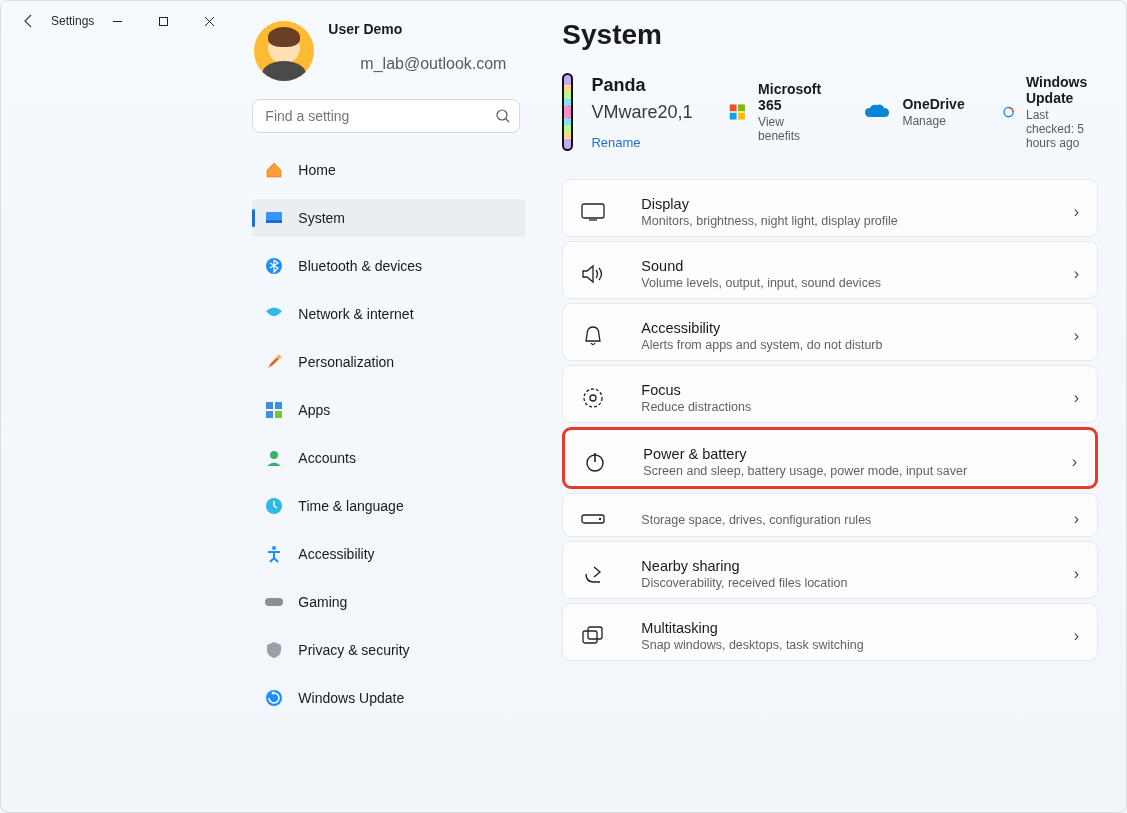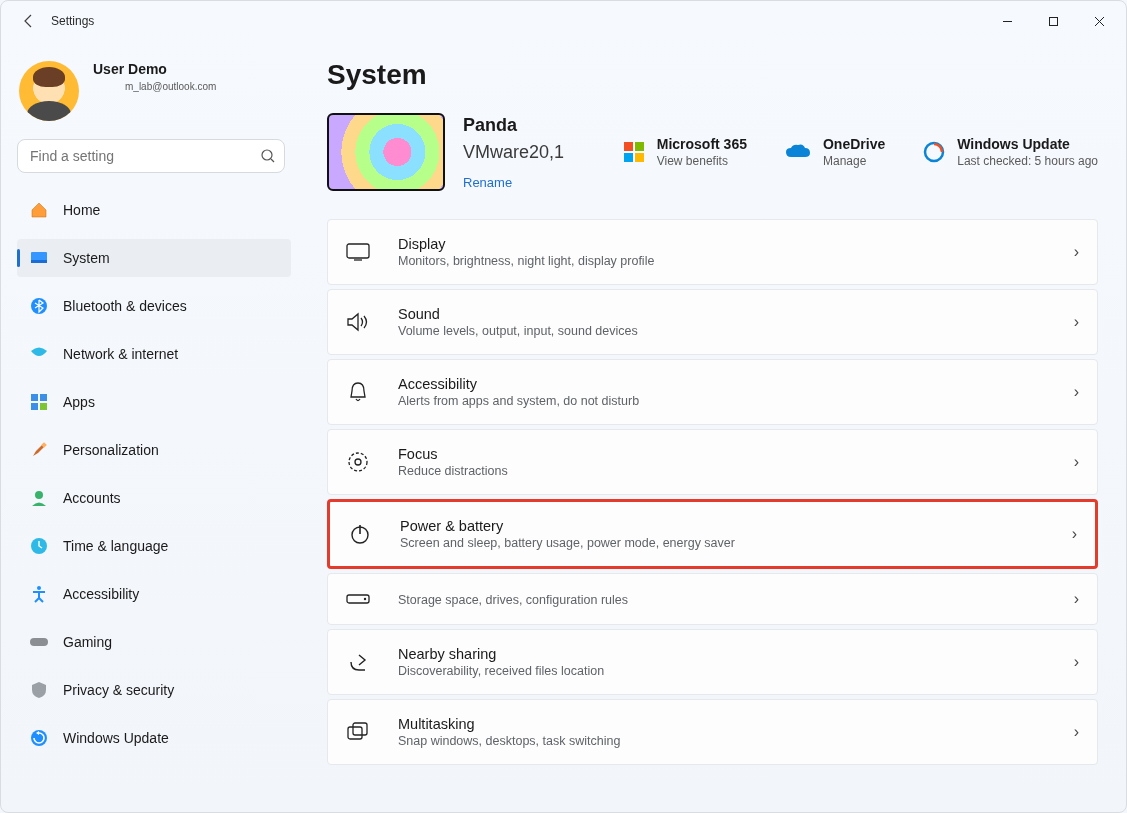--- a/index.html
+++ b/index.html
@@ -14,21 +14,21 @@
     overflow: hidden;
   }
   .window {
     width:1127px;
     height:813px;
     background: linear-gradient(#f6f9fd,#f2f5fa);
     border:1px solid #d9dde2;
     border-radius:8px;
     position:relative;
     display:flex;
-    flex-direction:column;
+    flex-direction:row;
   }
   .title-bar {
     height:40px;
     display:flex;
     align-items:center;
     padding:0 4px 0 12px;
   }
   .back-arrow {
     width:32px; height:32px; border-radius:4px;
     display:flex; align-items:center; justify-content:center;
@@ -49,21 +49,21 @@
   }
   .avatar::before{ 
     content:""; position:absolute; top:6px; left:14px; width:32px; height:20px;
     background:#6b3e26; border-radius:50% 50% 40% 40%;
   }
   .avatar::after{ 
     content:""; position:absolute; bottom:-6px; left:8px; width:44px; height:26px;
     background:#4a4a4a; border-radius:50% 50% 0 0;
   }
   .user-name { font-weight:600; font-size:14px; }
-  .user-email { font-size:10px; color:#5a5a5a; margin-top:4px;padding-left:32px; }
+  .user-email { font-size:16px; color:#5a5a5a; margin-top:18px;padding-left:32px; }
   .search-box {
     display:flex; align-items:center;
     background:#fff; border:1px solid #d6d9de; border-radius:8px;
     height:34px; padding:0 8px 0 10px; margin:0 6px 18px 0;
   }
   .search-box input {
     border:none; outline:none; flex:1; font-size:14px; background:transparent;
     color:#333;
   }
   .nav { display:flex; flex-direction:column; gap:10px; }
@@ -92,23 +92,23 @@
   .pc-info { display:flex; flex-direction:column; gap:6px; min-width:120px; }
   .pc-name { font-size:18px; font-weight:600; }
   .pc-model { font-size:18px; color:#3a3a3a; }
   .rename-link { color:#1f6fd0; font-size:13px; margin-top:6px; cursor:pointer; }
   .sys-links { display:flex; margin-left:auto; gap:38px; }
   .sys-link { display:flex; align-items:center; gap:12px; }
   .sys-title { font-weight:600; font-size:14px; }
   .sys-sub { font-size:12px; color:#5a5a5a; margin-top:2px; }
   .settings-list { display:flex; flex-direction:column; gap:4px; }
   .card {
-    background:#fdfdfe; border:1px solid #e5e8ec; border-radius:4px;
-    display:flex; align-items:center; gap:24px;
-    padding:16px 18px 16px 14px;
+    background:#fdfdfe; border:1px solid #e5e8ec; border-radius:9px;
+    display:flex; align-items:center; gap:32px;
+    padding:16px 18px 8px 14px;
   }
   .card.highlight { border:3px solid #e53b2d; }
   .card-icon { width:32px; display:flex; justify-content:center; color:#2a2a2a; }
   .card-body { flex:1; }
   .card-title { font-size:14.5px; }
   .card-sub { font-size:12.5px; color:#5f6367; margin-top:2px; }
   .chevron { color:#4a4a4a; font-size:16px; }
 </style>
 </head>
 <body>
@@ -191,36 +191,36 @@
           <span class="nav-icon">
               <svg width="18" height="14" viewBox="0 0 18 14">
                 <path d="M1 4 Q9 -3 17 4 Q9 14 1 4 Z" fill="#2fb9e6"></path>
               </svg>
             </span>
           <span>Network &amp; internet</span>
         </div>
         <div class="nav-item">
           <span class="nav-icon">
               <svg width="18" height="18" viewBox="0 0 18 18">
+                <path d="M3 15 L6 10 L12 4 L14 6 L8 12 Z" fill="#d06a2a"></path>
+                <rect x="12" y="2" width="4" height="4" transform="rotate(45 14 4)" fill="#ffb060"></rect>
+              </svg>
+            </span>
+          <span>Personalization</span>
+        </div>
+        <div class="nav-item">
+          <span class="nav-icon">
+              <svg width="18" height="18" viewBox="0 0 18 18">
                 <rect x="1" y="1" width="7" height="7" fill="#3b8fe6"></rect>
                 <rect x="10" y="1" width="7" height="7" fill="#3b8fe6"></rect>
                 <rect x="1" y="10" width="7" height="7" fill="#3b8fe6"></rect>
                 <rect x="10" y="10" width="7" height="7" fill="#7cc633"></rect>
               </svg>
             </span>
           <span>Apps</span>
-        </div>
-        <div class="nav-item">
-          <span class="nav-icon">
-              <svg width="18" height="18" viewBox="0 0 18 18">
-                <path d="M3 15 L6 10 L12 4 L14 6 L8 12 Z" fill="#d06a2a"></path>
-                <rect x="12" y="2" width="4" height="4" transform="rotate(45 14 4)" fill="#ffb060"></rect>
-              </svg>
-            </span>
-          <span>Personalization</span>
         </div>
         <div class="nav-item">
           <span class="nav-icon">
               <svg width="18" height="18" viewBox="0 0 18 18">
                 <circle cx="9" cy="6" r="4" fill="#39b36b"></circle>
                 <path d="M2 17 Q9 10 16 17 Z" fill="#39b36b"></path>
               </svg>
             </span>
           <span>Accounts</span>
         </div>
@@ -376,21 +376,21 @@
 
         <div class="card highlight">
           <span class="card-icon">
               <svg width="22" height="22" viewBox="0 0 22 22">
                 <circle cx="11" cy="12" r="8" fill="none" stroke="#222" stroke-width="1.4"></circle>
                 <line x1="11" y1="2" x2="11" y2="11" stroke="#222" stroke-width="1.6"></line>
               </svg>
             </span>
           <div class="card-body">
             <div class="card-title">Power &amp; battery</div>
-            <div class="card-sub">Screen and sleep, battery usage, power mode, energy saver</div>
+            <div class="card-sub">Screen and sleep, battery usage, power mode, input saver</div>
           </div>
           <span class="chevron">›</span>
         </div>
 
         <div class="card">
           <span class="card-icon">
               <svg width="24" height="14" viewBox="0 0 24 14">
                 <rect x="1" y="3" width="22" height="8" rx="2" fill="none" stroke="#222" stroke-width="1.3"></rect>
                 <circle cx="19" cy="7" r="1.2" fill="#222"></circle>
               </svg>

